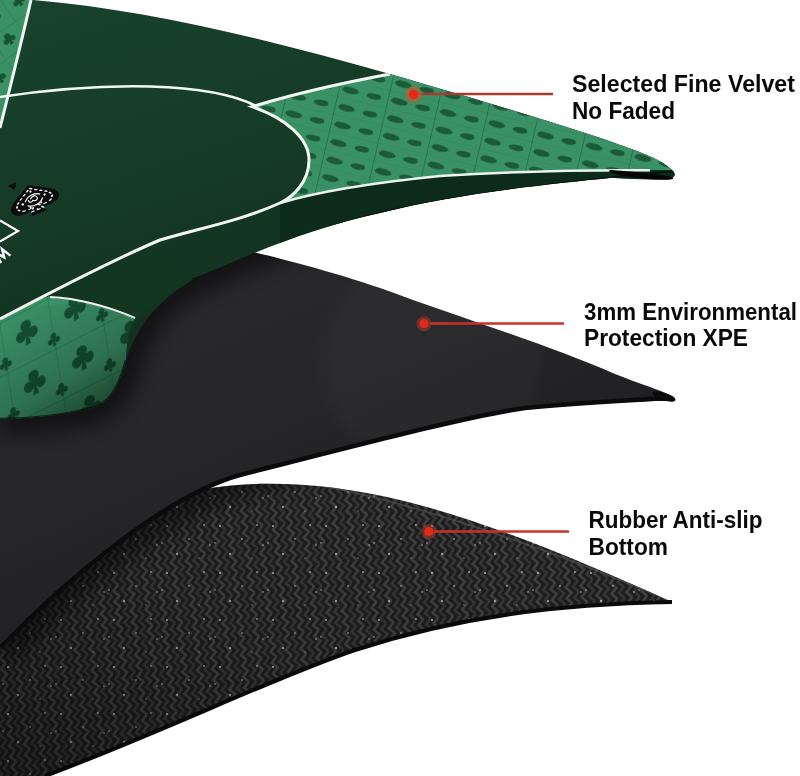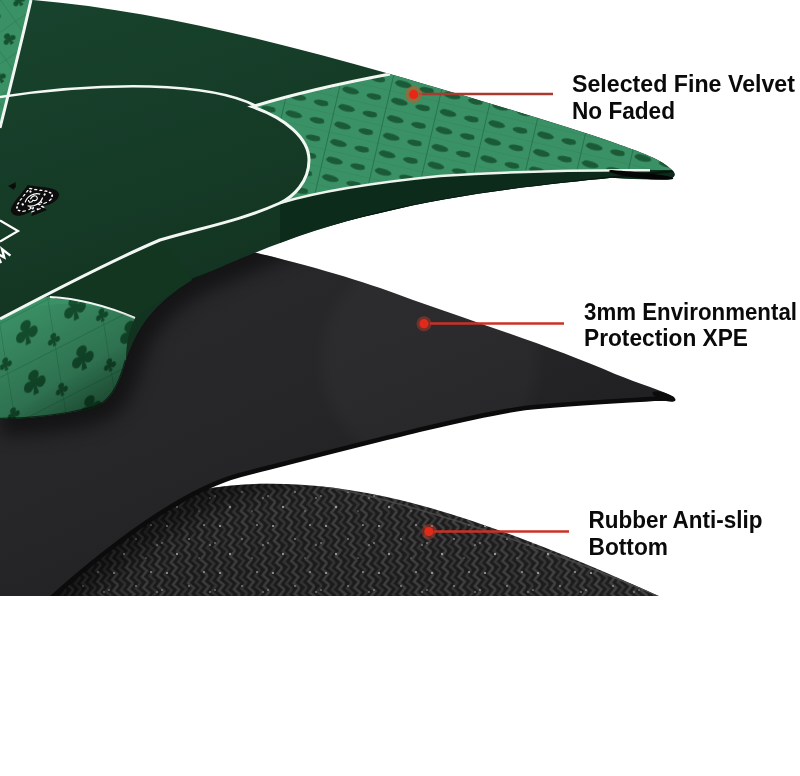--- a/index.html
+++ b/index.html
@@ -1,16 +1,16 @@
 <!DOCTYPE html>
 <html><head>
 <meta charset="utf-8">
 <style>
   html,body{margin:0;padding:0;background:#fff;}
-  #stage{position:relative;width:800px;height:596px;overflow:hidden;background:#fff;}
+  #stage{position:relative;width:800px;height:776px;overflow:hidden;background:#fff;}
   svg{display:block;}
 </style>
 </head>
 <body>
 <div id="stage">
 <svg width="800" height="776" viewBox="0 0 800 776" xmlns="http://www.w3.org/2000/svg">
 <defs>
 
   <linearGradient id="matGrad" x1="0" y1="0" x2="0.55" y2="1">
     <stop offset="0" stop-color="#18432d"></stop>

